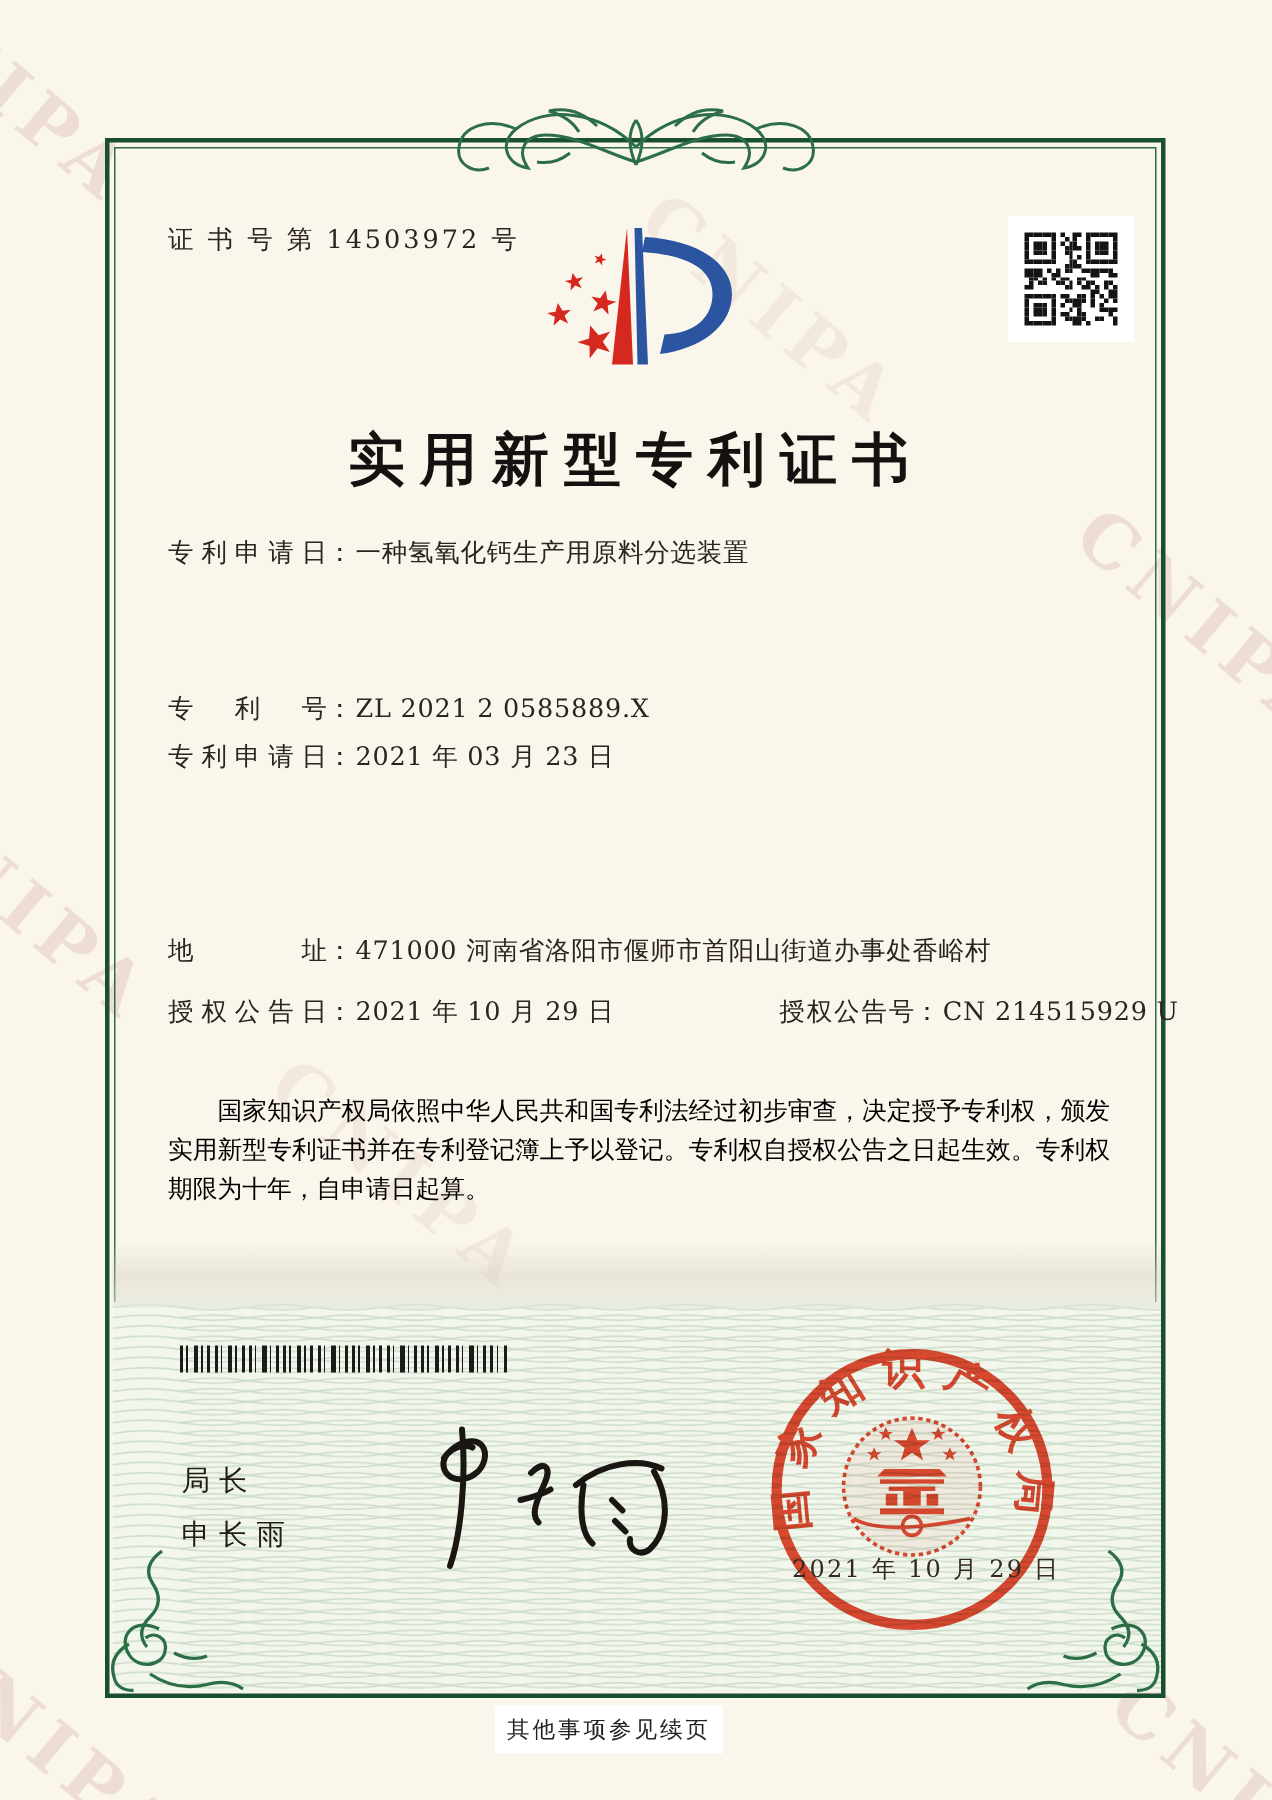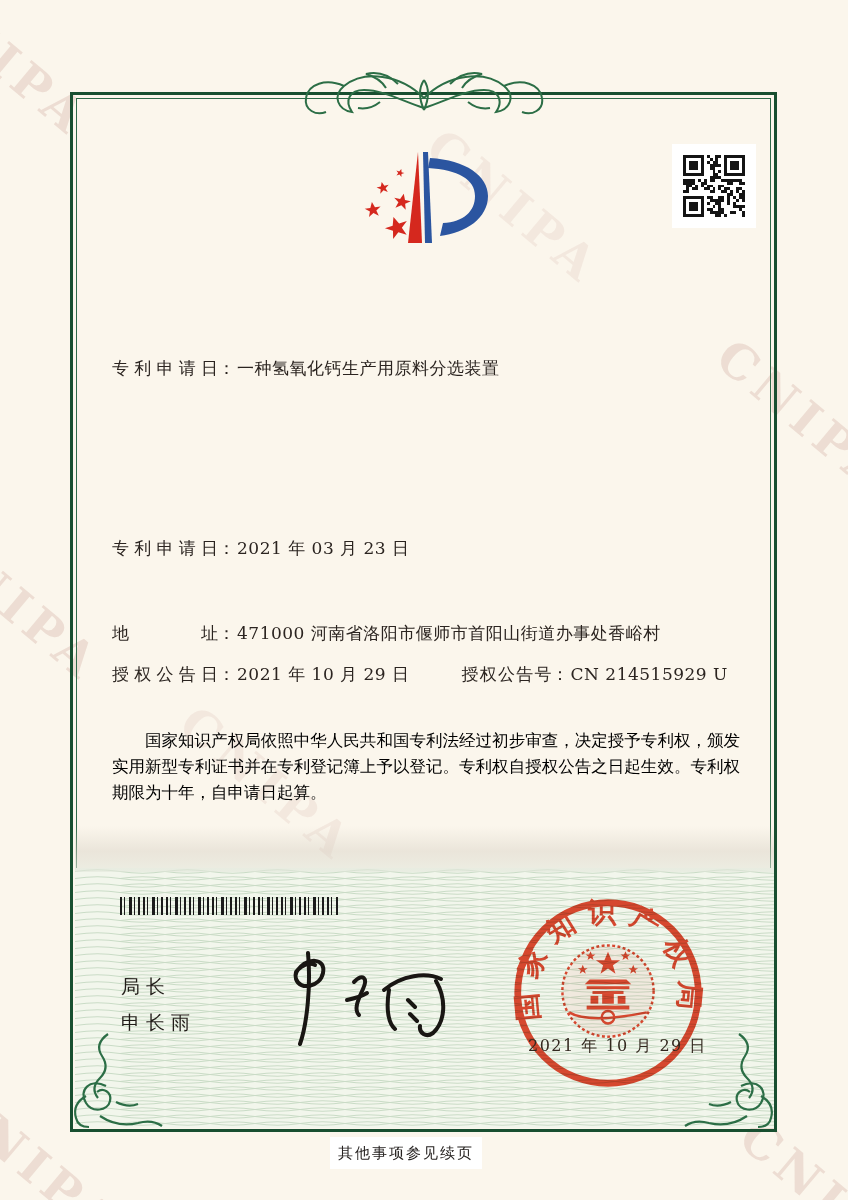--- a/index.html
+++ b/index.html
@@ -33,21 +33,21 @@
            grid-template-rows:repeat(21,1fr);grid-template-columns:repeat(21,1fr);}
   .qr-grid i{background:#141414;}
 
   .title{position:absolute;left:0;top:256px;width:848px;text-align:center;font-size:38px;
          font-weight:bold;letter-spacing:10px;color:#141210;z-index:4;}
 
   .row{position:absolute;left:112px;font-size:17px;color:#2b2420;z-index:4;white-space:nowrap;}
   .lbl{display:inline-block;width:106px;text-align:justify;text-align-last:justify;vertical-align:top;}
   .colon{display:inline-block;margin-right:2px;}
   .val{letter-spacing:.5px;text-align:right;}
-  .pair2{margin-left:52px;}
+  .pair2{margin-left:110px;}
   .pair2 .lbl{width:90px;}
 
   .paras{position:absolute;left:112px;top:728px;width:628px;font-size:16.5px;line-height:26px;
          color:#000000;z-index:4;text-align:justify;}
   .paras p{margin:0;text-indent:2em;}
 
   .barcode{position:absolute;left:120px;top:897px;width:218px;height:18px;z-index:4;
     background:repeating-linear-gradient(90deg,#1b1b1b 0 2px,rgba(0,0,0,0) 2px 4px,#1b1b1b 4px 5px,
       rgba(0,0,0,0) 5px 9px,#1b1b1b 9px 12px,rgba(0,0,0,0) 12px 14px,#1b1b1b 14px 15px,
       rgba(0,0,0,0) 15px 18px,#1b1b1b 18px 20px,rgba(0,0,0,0) 20px 23px);}
@@ -112,20 +112,21 @@
       <path d="M44,56 c-16,-8 -28,4 -20,17 c6,10 22,8 24,-2 c2,-9 -7,-14 -13,-9"></path>
       <path d="M38,86 q18,12 38,7 q14,-4 24,3"></path>
       <path d="M24,66 q-14,8 -10,22 q2,9 13,9"></path>
       <path d="M54,72 q12,6 22,2"></path>
     </g>
   </svg>
   <svg class="ornament" style="left:680px;top:1030px;" width="105" height="105" viewBox="0 0 105 105">
     <use href="#cornerFl" transform="translate(105,0) scale(-1,1)"></use>
   </svg>
 
+  <div class="certno">证 书 号 第 14503972 号</div>
 
   <svg class="logo" width="140" height="102" viewBox="0 0 140 102">
     <defs>
       <path id="star" d="M0,-10 L2.94,-3.09 10,-3.09 4.05,1.18 6.18,8.09 0,3.82 -6.18,8.09 -4.05,1.18 -10,-3.09 -2.94,-3.09 Z" fill="#d5281e"></path>
     </defs>
     <polygon points="66,6 56,97 70,97" fill="#d5281e"></polygon>
     <polygon points="71,6 76,6 80,97 73,97" fill="#2b55a0"></polygon>
     <path d="M78,12 C114,14 136,30 136,50 C136,72 114,87 88,90 L91,77 C112,76 123,65 123,50 C123,33 106,24 76,22 Z" fill="#2b55a0"></path>
     <use href="#star" transform="translate(48,27) scale(0.42) rotate(18)"></use>
     <use href="#star" transform="translate(31,42) scale(0.62) rotate(-12)"></use>
@@ -354,25 +355,29 @@
         <i style="grid-area:21/5"></i>
         <i style="grid-area:21/6"></i>
         <i style="grid-area:21/7"></i>
         <i style="grid-area:21/12"></i>
         <i style="grid-area:21/13"></i>
         <i style="grid-area:21/15"></i>
         <i style="grid-area:21/21"></i>
       </div>
   </div>
 
+  <h1 class="title">实用新型专利证书</h1>
 
   <div class="row" style="top:357px">
     <span class="lbl">专利申请日</span><span class="colon">：</span><span class="val">一种氢氧化钙生产用原料分选装置</span>
   </div>
-  <div class="row" style="top:537px">
+  <div class="row" style="top:461px">
+    <span class="lbl">专利号</span><span class="colon">：</span><span class="val">ZL 2021 2 0585889.X</span>
+  </div>
+  <div class="row" style="top:493px">
     <span class="lbl">专利申请日</span><span class="colon">：</span><span class="val">2021 年 03 月 23 日</span>
   </div>
   <div class="row" style="top:622px">
     <span class="lbl">地址</span><span class="colon">：</span><span class="val">471000 河南省洛阳市偃师市首阳山街道办事处香峪村</span>
   </div>
   <div class="row" style="top:663px">
     <span class="lbl">授权公告日</span><span class="colon">：</span><span class="val">2021 年 10 月 29 日</span><span class="pair2"><span class="lbl">授权公告号</span><span class="colon">：</span><span class="val">CN 214515929 U</span></span>
   </div>
 
   <div class="paras">

